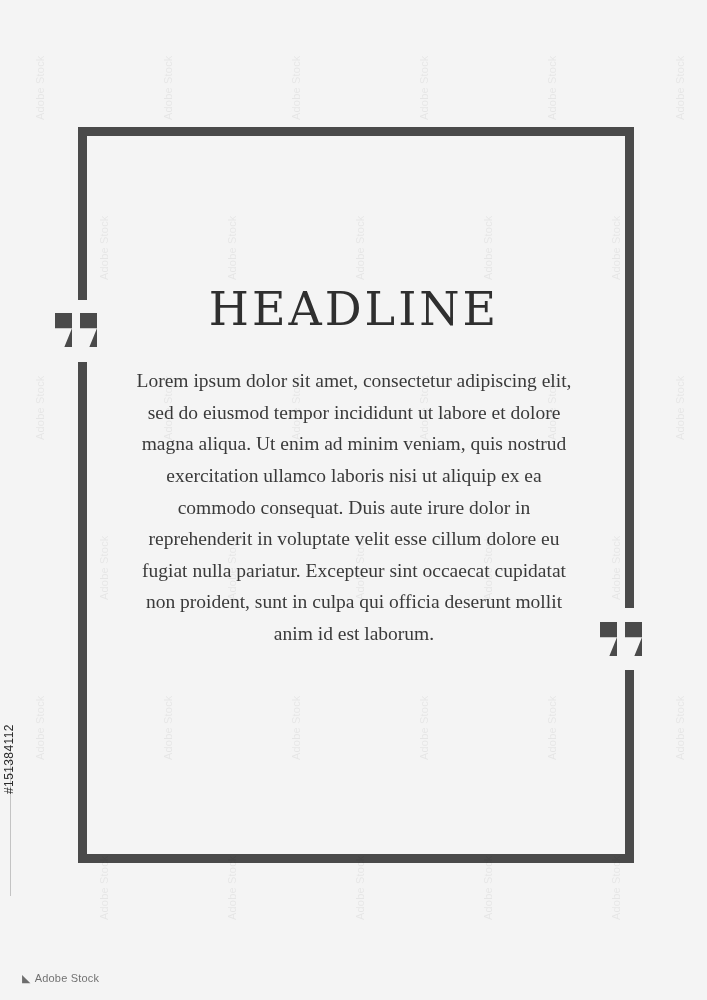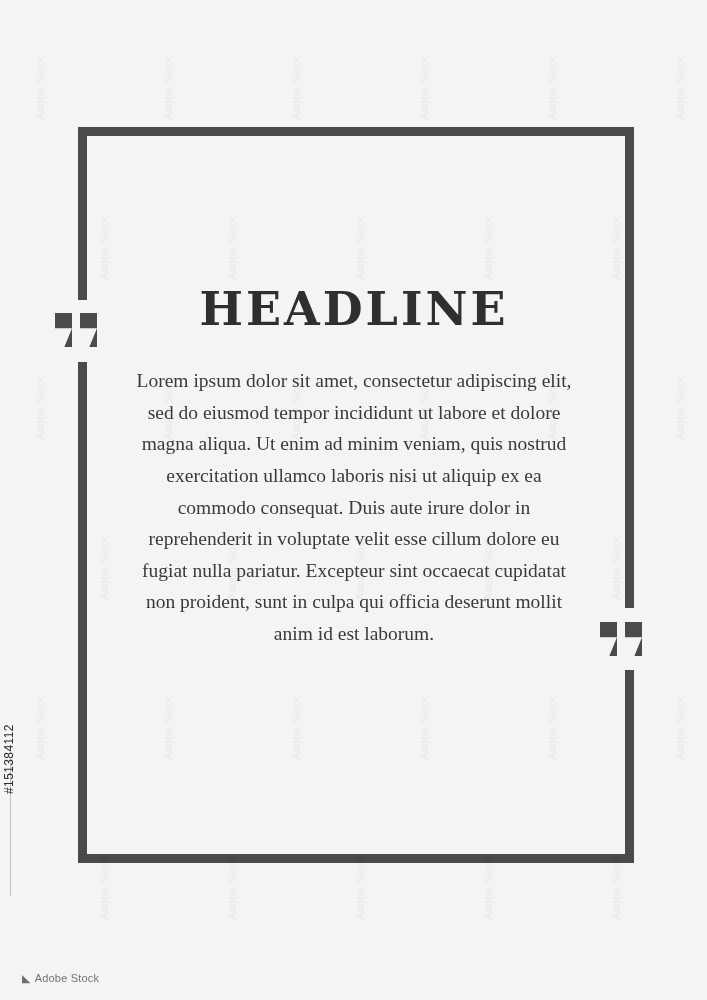--- a/index.html
+++ b/index.html
@@ -99,21 +99,21 @@
   #text-block {
     position: absolute;
     left: 128px;
     top: 285px;
     width: 452px;
     text-align: center;
   }
   #headline {
     font-family: "DejaVu Serif", serif;
     font-size: 46px;
-    font-weight: 700;
+    font-weight: 400;
     color: #2f2f2f;
     letter-spacing: 3px;
     line-height: 1.05;
     margin: 0 0 32px 0;
   }
   #body-copy {
     font-family: Liberation Serif, serif;
     font-size: 19.5px;
     line-height: 1.62;
     color: #3a3a3a;

